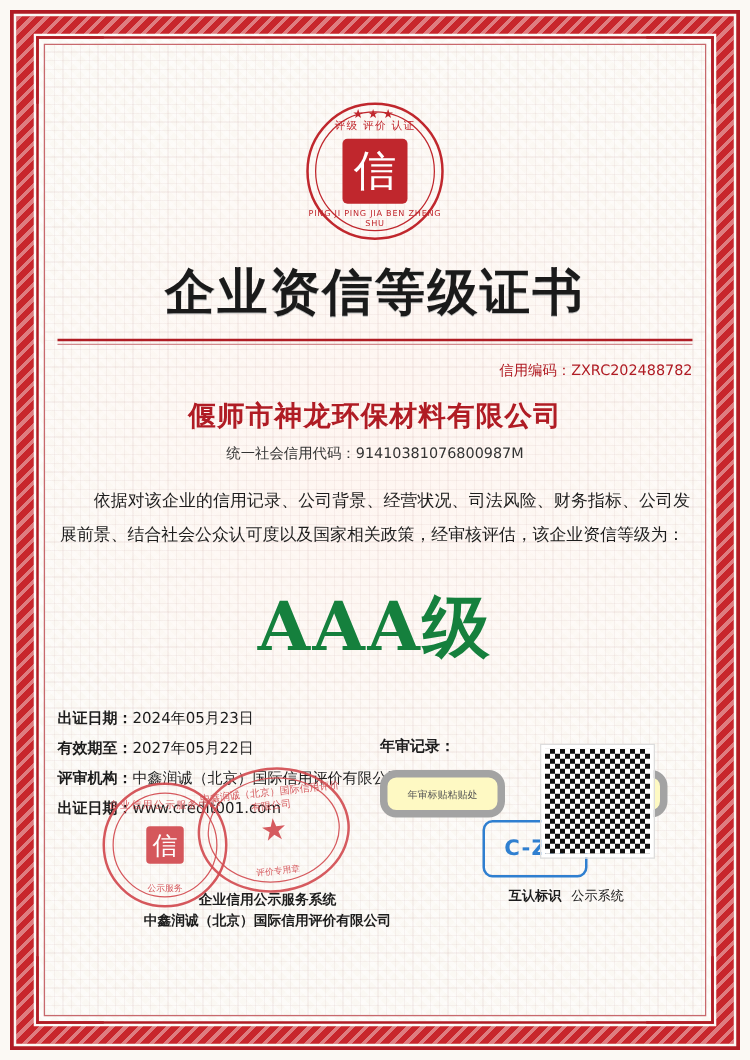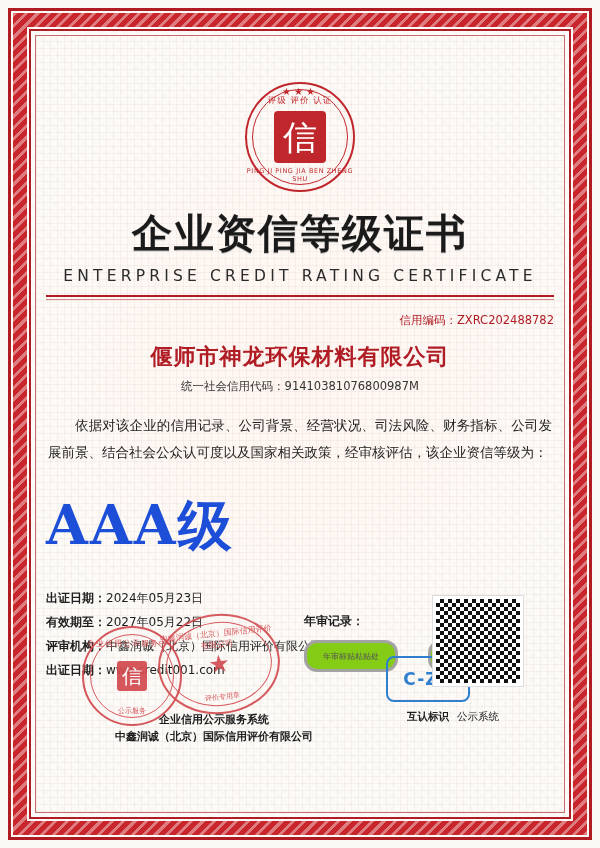--- a/index.html
+++ b/index.html
@@ -124,40 +124,40 @@
     font-size:22px;font-weight:bold;color:#b01c24;letter-spacing:1px;
   }
   .uscc{
     margin:7px 0 0;text-align:center;font-size:11.5px;color:#333;
   }
   .body-text{
     margin:18px 2px 0;font-size:13.5px;line-height:2.0;color:#1d1d1d;
     text-align:justify;text-indent:2em;
   }
   .grade{
-    margin:24px 0 0;text-align:left;
-    font-size:54px;font-weight:bold;color:#1d4ed8;letter-spacing:2px;
+    margin:24px 0 0;text-align:center;
+    font-size:54px;font-weight:bold;color:#15803d;letter-spacing:2px;
     font-family:"DejaVu Serif","Liberation Serif",serif;
   }
 
   
   .info{
     position:relative;margin:28px 0 0;font-size:12px;color:#1d1d1d;
   }
   .info .row{margin:0 0 9px;line-height:1.25;}
   .info .label{font-weight:bold;text-align:center;}
   .annual{
     position:absolute;right:0;top:22px;width:250px;
   }
   .annual .ttl{font-weight:bold;font-size:12px;margin-bottom:10px;}
   .stickers{display:flex;gap:30px;}
   .sticker{
-    width:88px;height:26px;border:3px solid #a3a3a3;border-radius:13px;
+    width:88px;height:26px;border:6px solid #a3a3a3;border-radius:13px;
     font-size:8px;color:#555;display:flex;align-items:center;justify-content:center;
-    background:#84cc16;
+    background:#fef9c3;
   }
 
   
   .footer{
     position:absolute;left:0;right:0;bottom:34px;height:150px;
   }
   .seal-red{
     position:absolute;left:36px;bottom:44px;width:96px;height:96px;
     border-radius:50%;border:2px solid #d24a4f;color:#d24a4f;
     opacity:.92;
@@ -234,21 +234,20 @@
     <div class="emblem">
       <div class="ring"></div>
       <div class="ring2"></div>
       <div class="star">★★★</div>
       <div class="arc-top">评级 评价 认证</div>
       <div class="core">信</div>
       <div class="arc-bottom">PING JI PING JIA BEN ZHENG SHU</div>
     </div>
 
     <h1 class="cn-title">企业资信等级证书</h1>
-    <div class="en-title">ENTERPRISE CREDIT RATING CERTIFICATE</div>
     <div class="rule"></div>
     <div class="rule thin"></div>
 
     <div class="cert-no">
       <span>信用编码：</span><span>ZXRC202488782</span>
     </div>
 
     <div class="company">偃师市神龙环保材料有限公司</div>
     <div class="uscc">
       <span>统一社会信用代码：</span><span>91410381076800987M</span>

